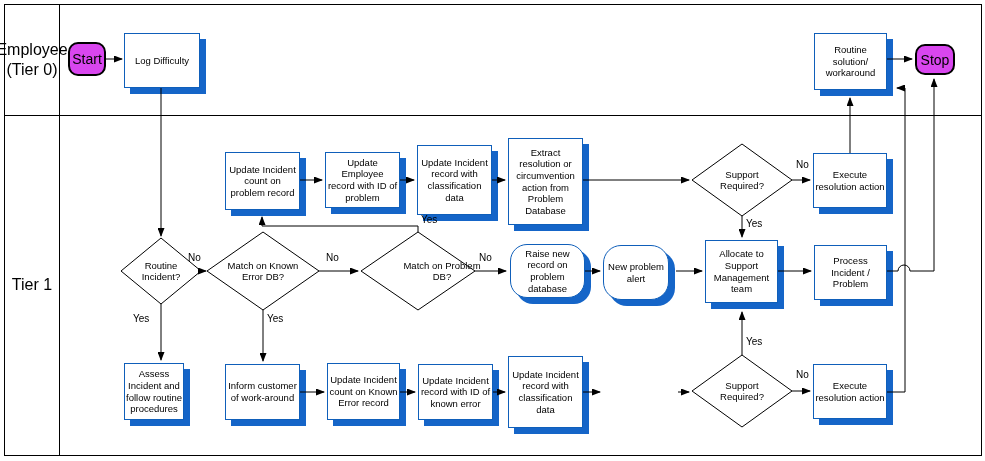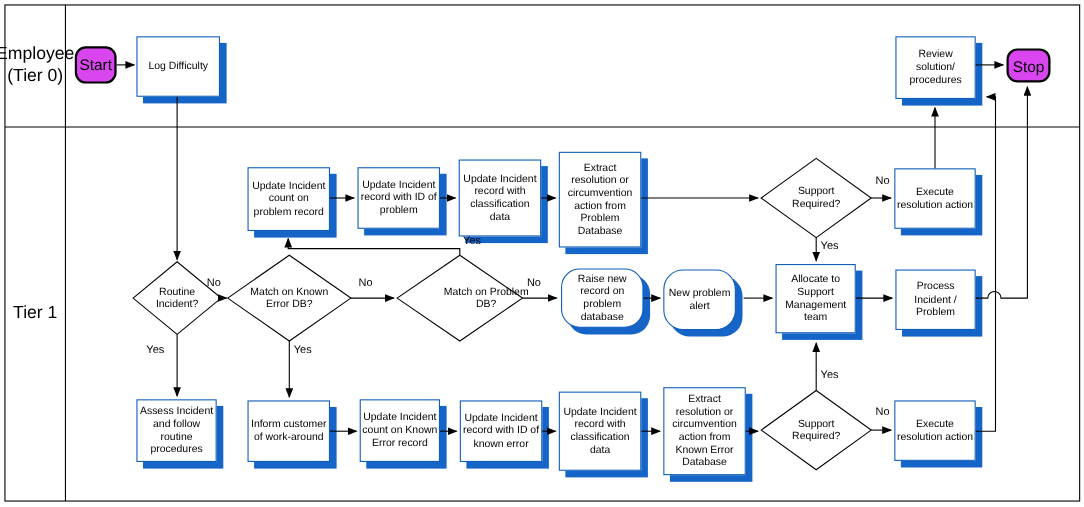--- a/index.html
+++ b/index.html
@@ -25,39 +25,38 @@
 
 <div id="canvas">
 
   <div class="lane-label" style="left:5px;top:5px;width:54px;height:110px;">Employee (Tier 0)</div>
   <div class="lane-label" style="left:5px;top:116px;width:54px;height:338px;">Tier 1</div>
 
   <div class="terminator" style="left:68px;top:42px;width:38px;height:34px;">Start</div>
   <div class="terminator" style="left:915px;top:44px;width:40px;height:31px;">Stop</div>
 
   <div class="node" style="left:124px;top:33px;width:76px;height:55px;">Log Difficulty</div>
-  <div class="node" style="left:814px;top:33px;width:73px;height:57px;">Review solution/ procedures</div>
+  <div class="node" style="left:814px;top:33px;width:73px;height:57px;">Routine solution/ workaround</div>
 
   <div class="node" style="left:225px;top:152px;width:75px;height:58px;">Update Incident count on problem record</div>
-  <div class="node" style="left:325px;top:152px;width:75px;height:56px;">Update Incident record with ID of problem</div>
+  <div class="node" style="left:325px;top:152px;width:75px;height:56px;">Update Employee record with ID of problem</div>
   <div class="node" style="left:417px;top:145px;width:75px;height:70px;">Update Incident record with classification data</div>
   <div class="node" style="left:508px;top:138px;width:75px;height:87px;">Extract resolution or circumvention action from Problem Database</div>
   <div class="node" style="left:813px;top:153px;width:74px;height:55px;">Execute resolution action</div>
 
   <div class="node" style="left:510px;top:244px;width:75px;height:54px;border-radius:17px;">Raise new record on problem database</div>
   <div class="node" style="left:603px;top:245px;width:66px;height:55px;border-radius:18px;">New problem alert</div>
   <div class="node" style="left:705px;top:240px;width:73px;height:63px;">Allocate to Support Management team</div>
   <div class="node" style="left:814px;top:245px;width:73px;height:55px;">Process Incident / Problem</div>
 
-  <div class="node" style="left:124px;top:363px;width:73px;height:57px;">Assess Incident and follow routine procedures</div>
+  <div class="node" style="left:124px;top:363px;width:60px;height:57px;">Assess Incident and follow routine procedures</div>
   <div class="node" style="left:225px;top:364px;width:75px;height:56px;">Inform customer of work-around</div>
   <div class="node" style="left:418px;top:364px;width:75px;height:56px;">Update Incident record with ID of known error</div>
   <div class="node" style="left:327px;top:363px;width:73px;height:57px;">Update Incident count on Known Error record</div>
   <div class="node" style="left:508px;top:356px;width:75px;height:72px;">Update Incident record with classification data</div>
-  <div class="node" style="left:603px;top:352px;width:75px;height:80px;">Extract resolution or circumvention action from Known Error Database</div>
   <div class="node" style="left:813px;top:364px;width:74px;height:55px;">Execute resolution action</div>
 
   <svg id="connector-layer" width="985" height="461">
     <defs>
       <marker id="arrow" markerWidth="9" markerHeight="7" refX="8" refY="3.5" orient="auto" markerUnits="userSpaceOnUse">
         <path d="M0,0 L9,3.5 L0,7 Z"></path>
       </marker>
     </defs>
 
     <rect class="frame" x="4.5" y="4.5" width="977" height="451"></rect>

